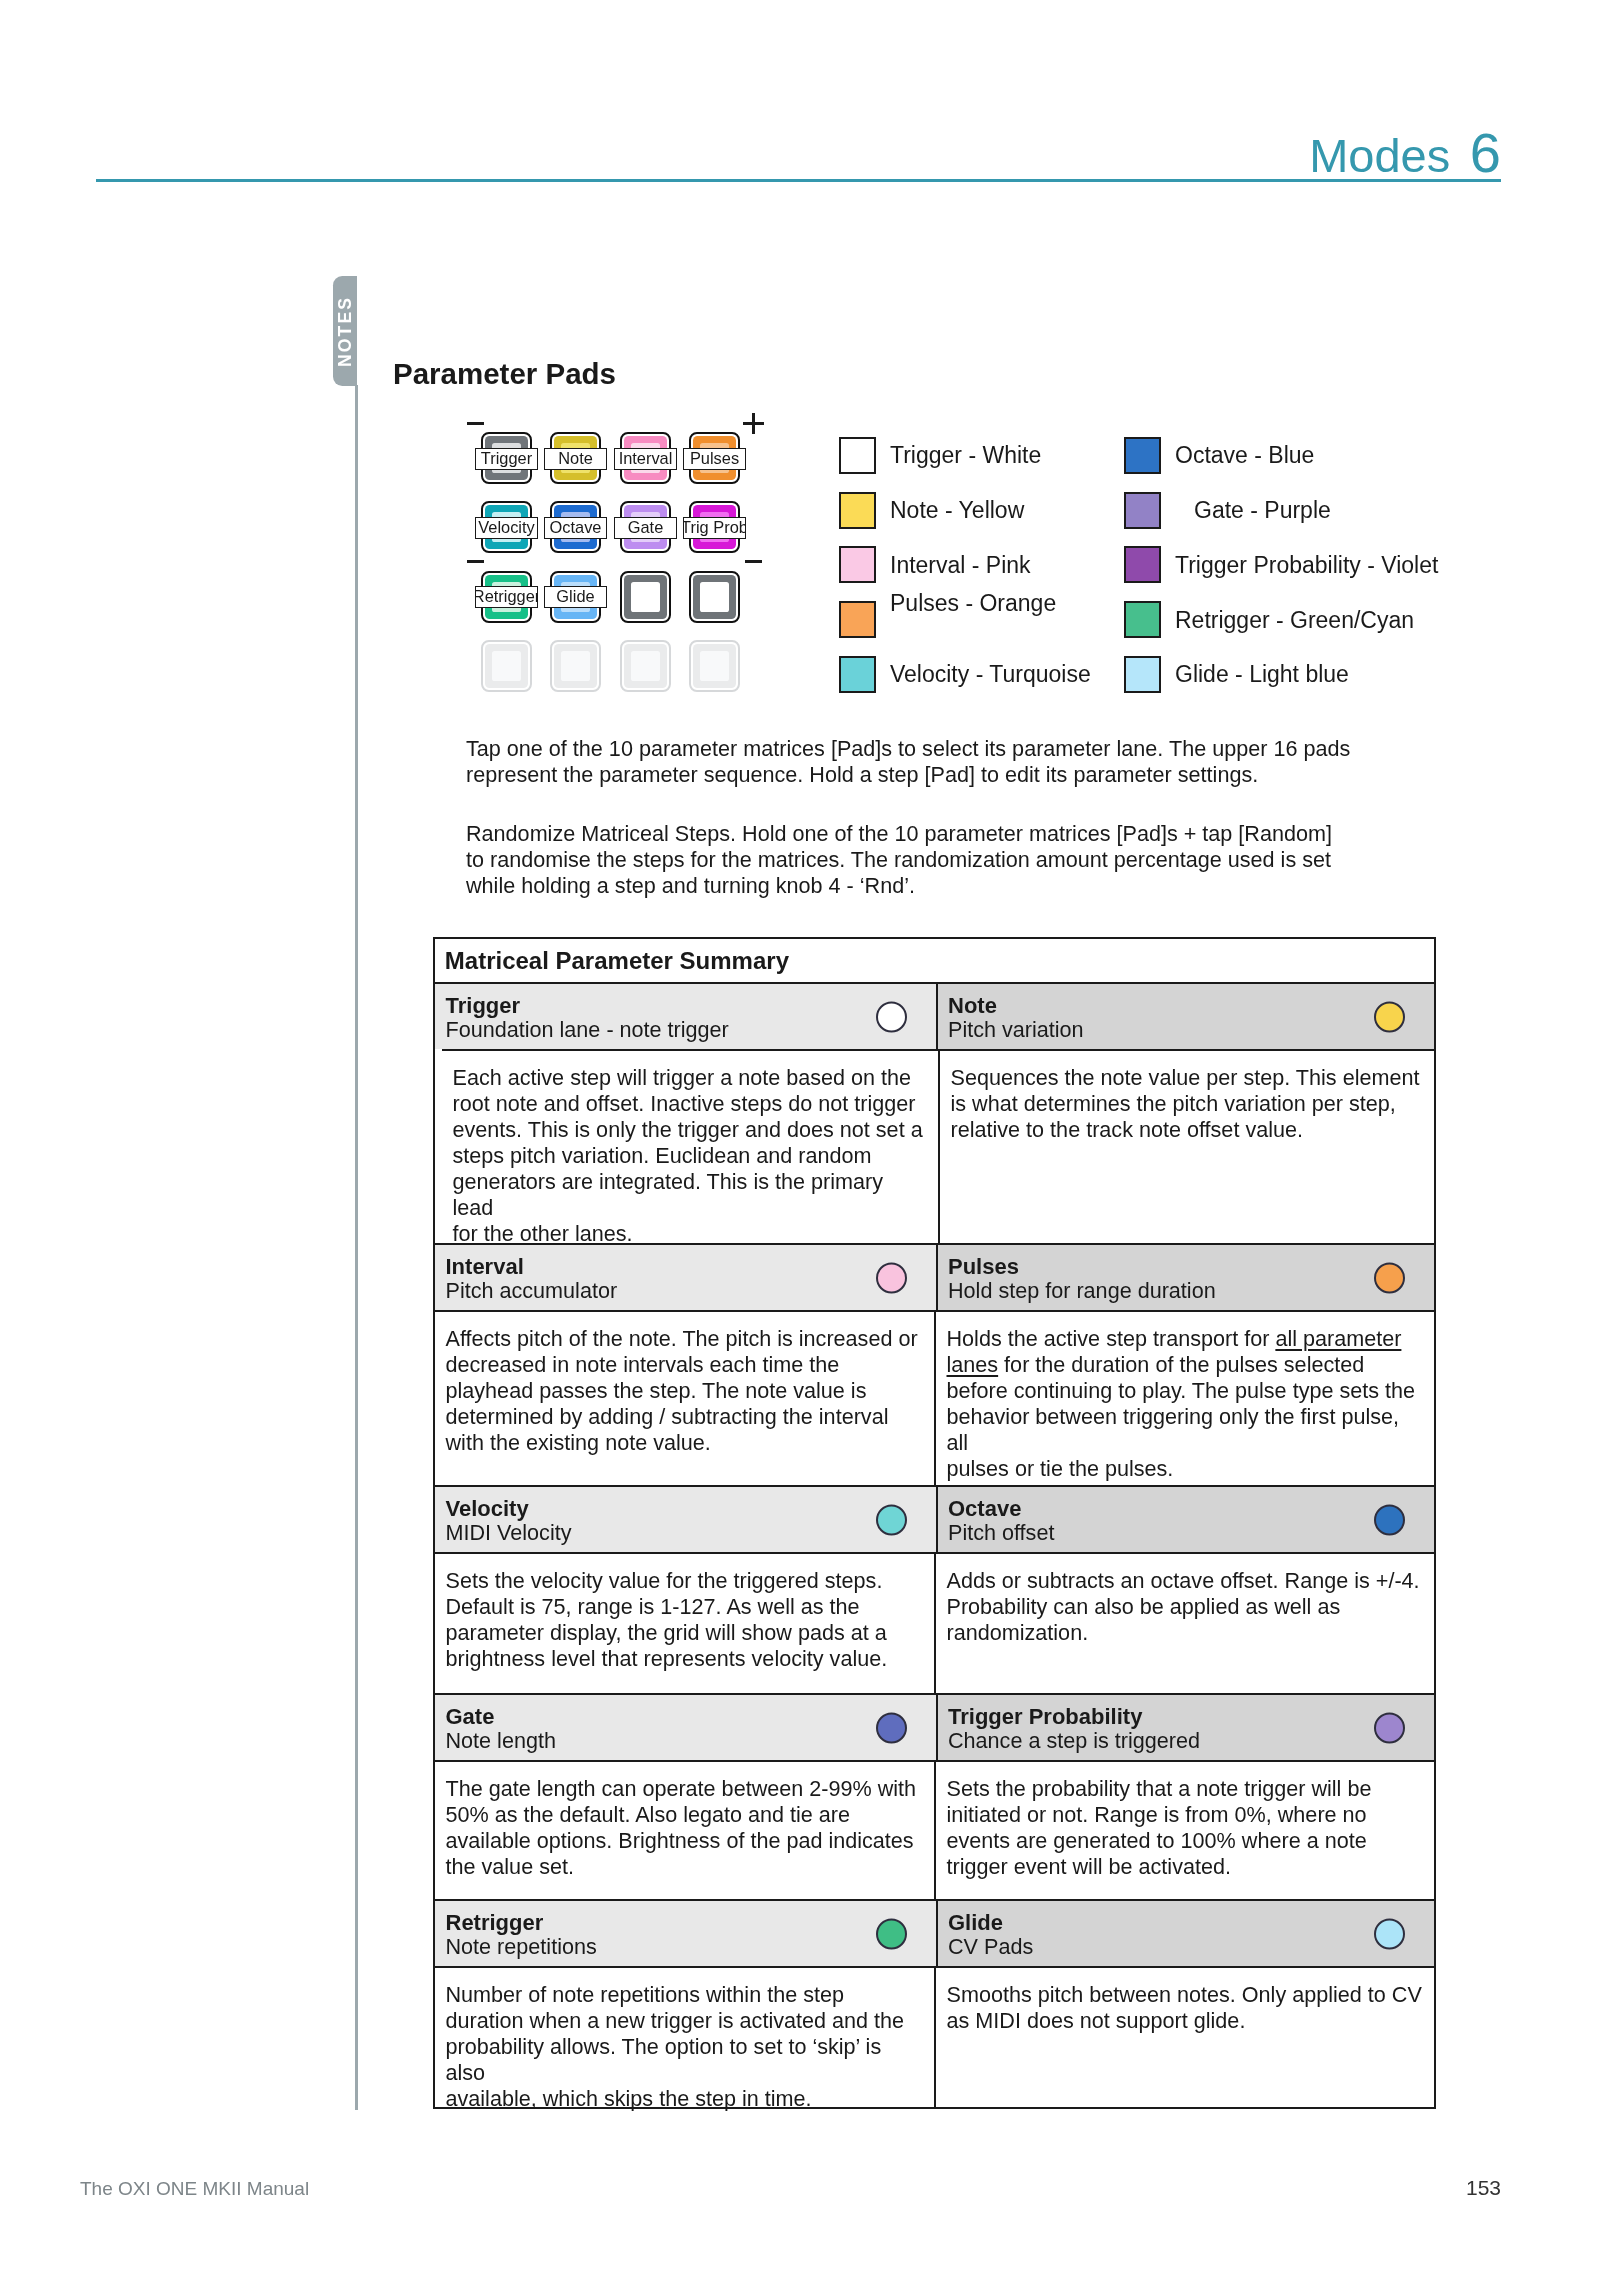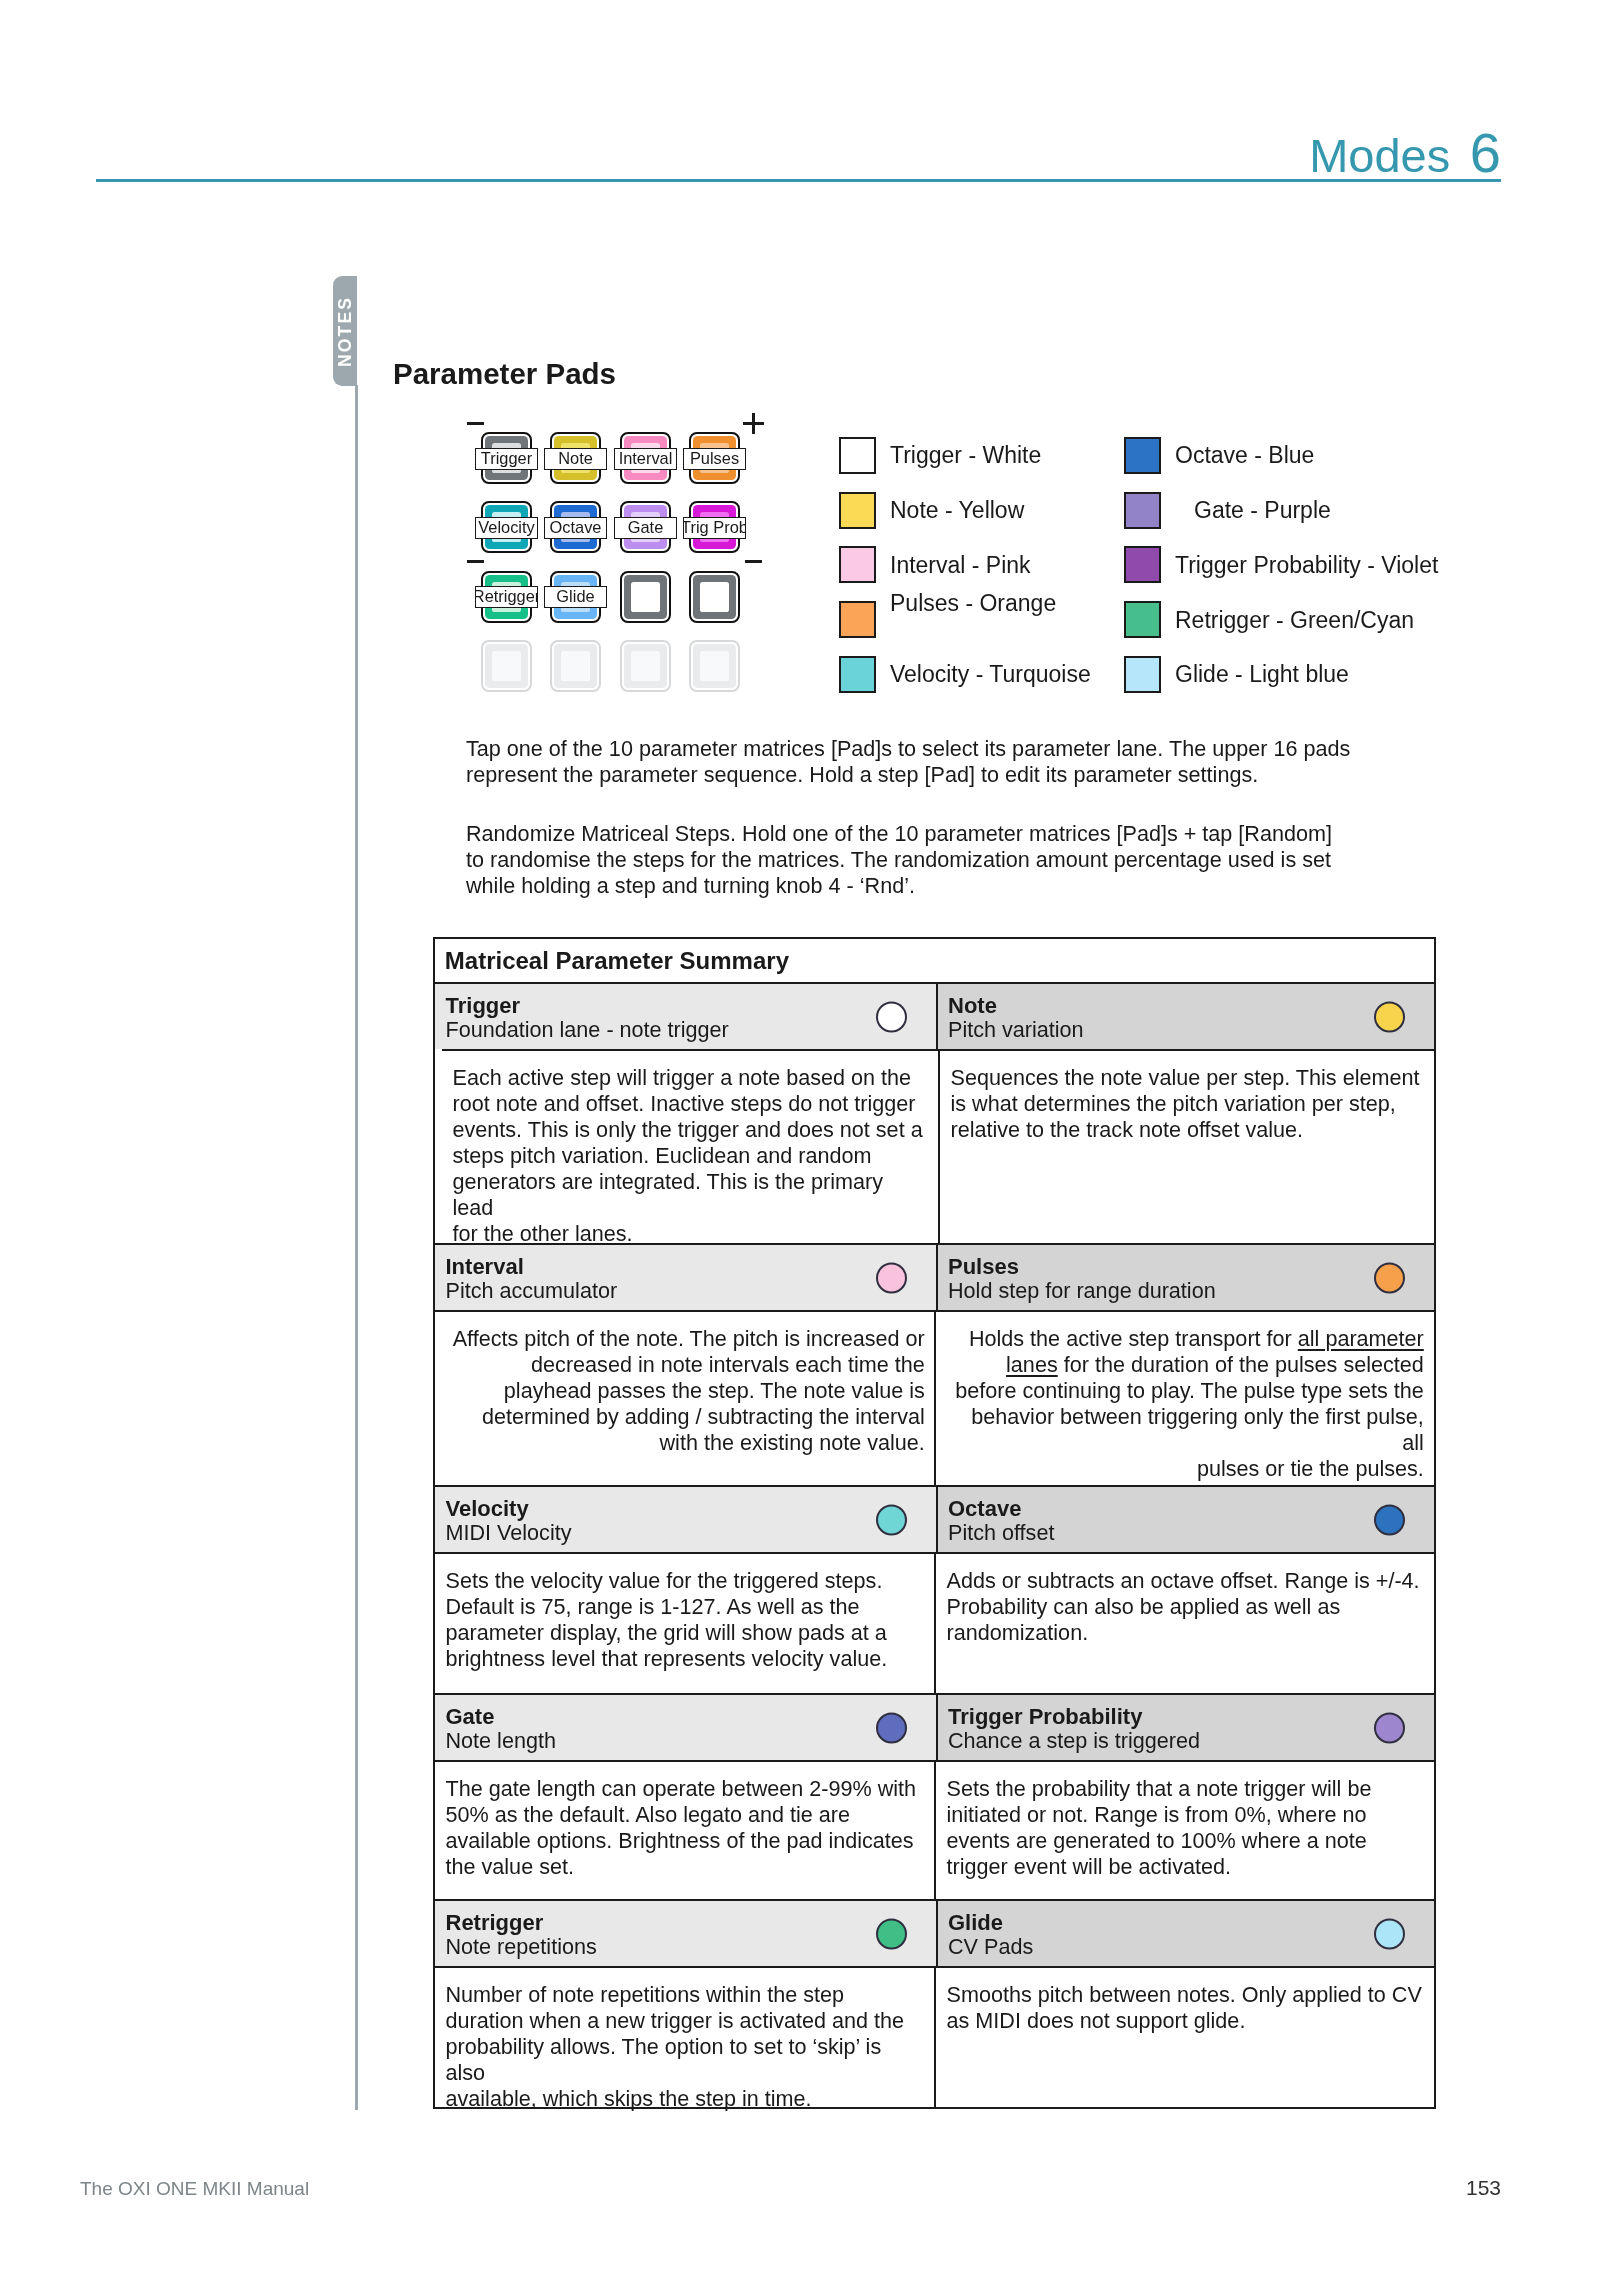--- a/index.html
+++ b/index.html
@@ -47,21 +47,21 @@
   .t-head{height:65px;}
   .t-head .cl{background:#e8e8e8;}
   .t-head .cr{background:#d4d4d4;}
   .hname{position:absolute;top:8.5px;left:10.5px;font-size:22px;font-weight:bold;}
   .hsub{position:absolute;bottom:5.9px;left:10.5px;font-size:21.6px;}
   .circle{position:absolute;width:31px;height:31px;border-radius:50%;border:2px solid #2e2e3e;
        right:29px;top:50%;transform:translateY(-50%);box-sizing:border-box;}
   .t-desc .cl,.t-desc .cr{padding:14.4px 9.2px 0 10.5px;box-sizing:border-box;font-size:21.6px;
        line-height:26px;white-space:pre-line;}
   .t-desc .cl{width:501px;}
-  .d0{height:192px;margin-left:7px;} .d1{height:173px;text-align:right;} .d2{height:139px;} .d3{height:137px;} .d4{height:139px;}
+  .d0{height:192px;margin-left:7px;} .d1{height:173px;} .d2{height:139px;} .d3{height:137px;} .d4{height:139px;}
   
   #footer-left{position:absolute;left:80px;top:2178px;font-size:19px;color:#7d8589;}
   #footer-right{position:absolute;right:122px;top:2176px;font-size:21px;color:#333;}
   u{text-underline-offset:3.3px;}
 </style>
 </head>
 <body>
 
 <div id="page">
 

